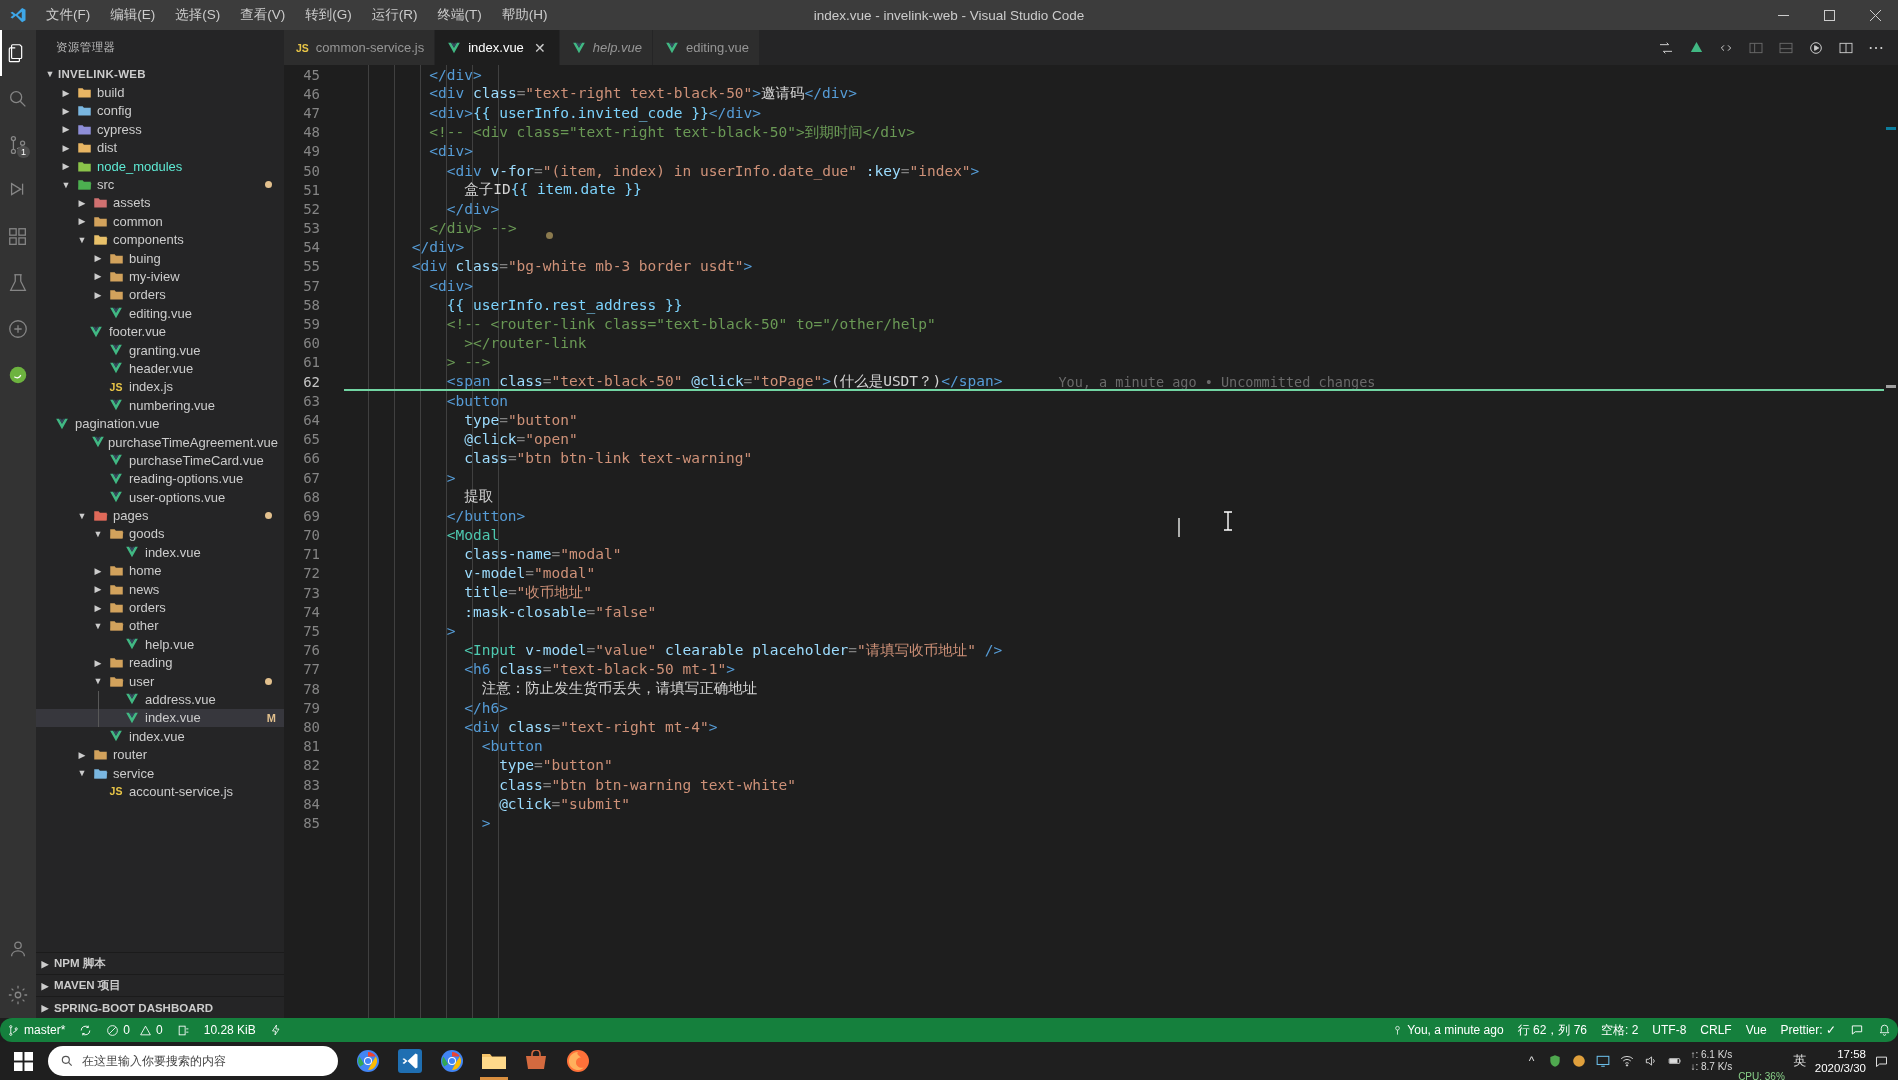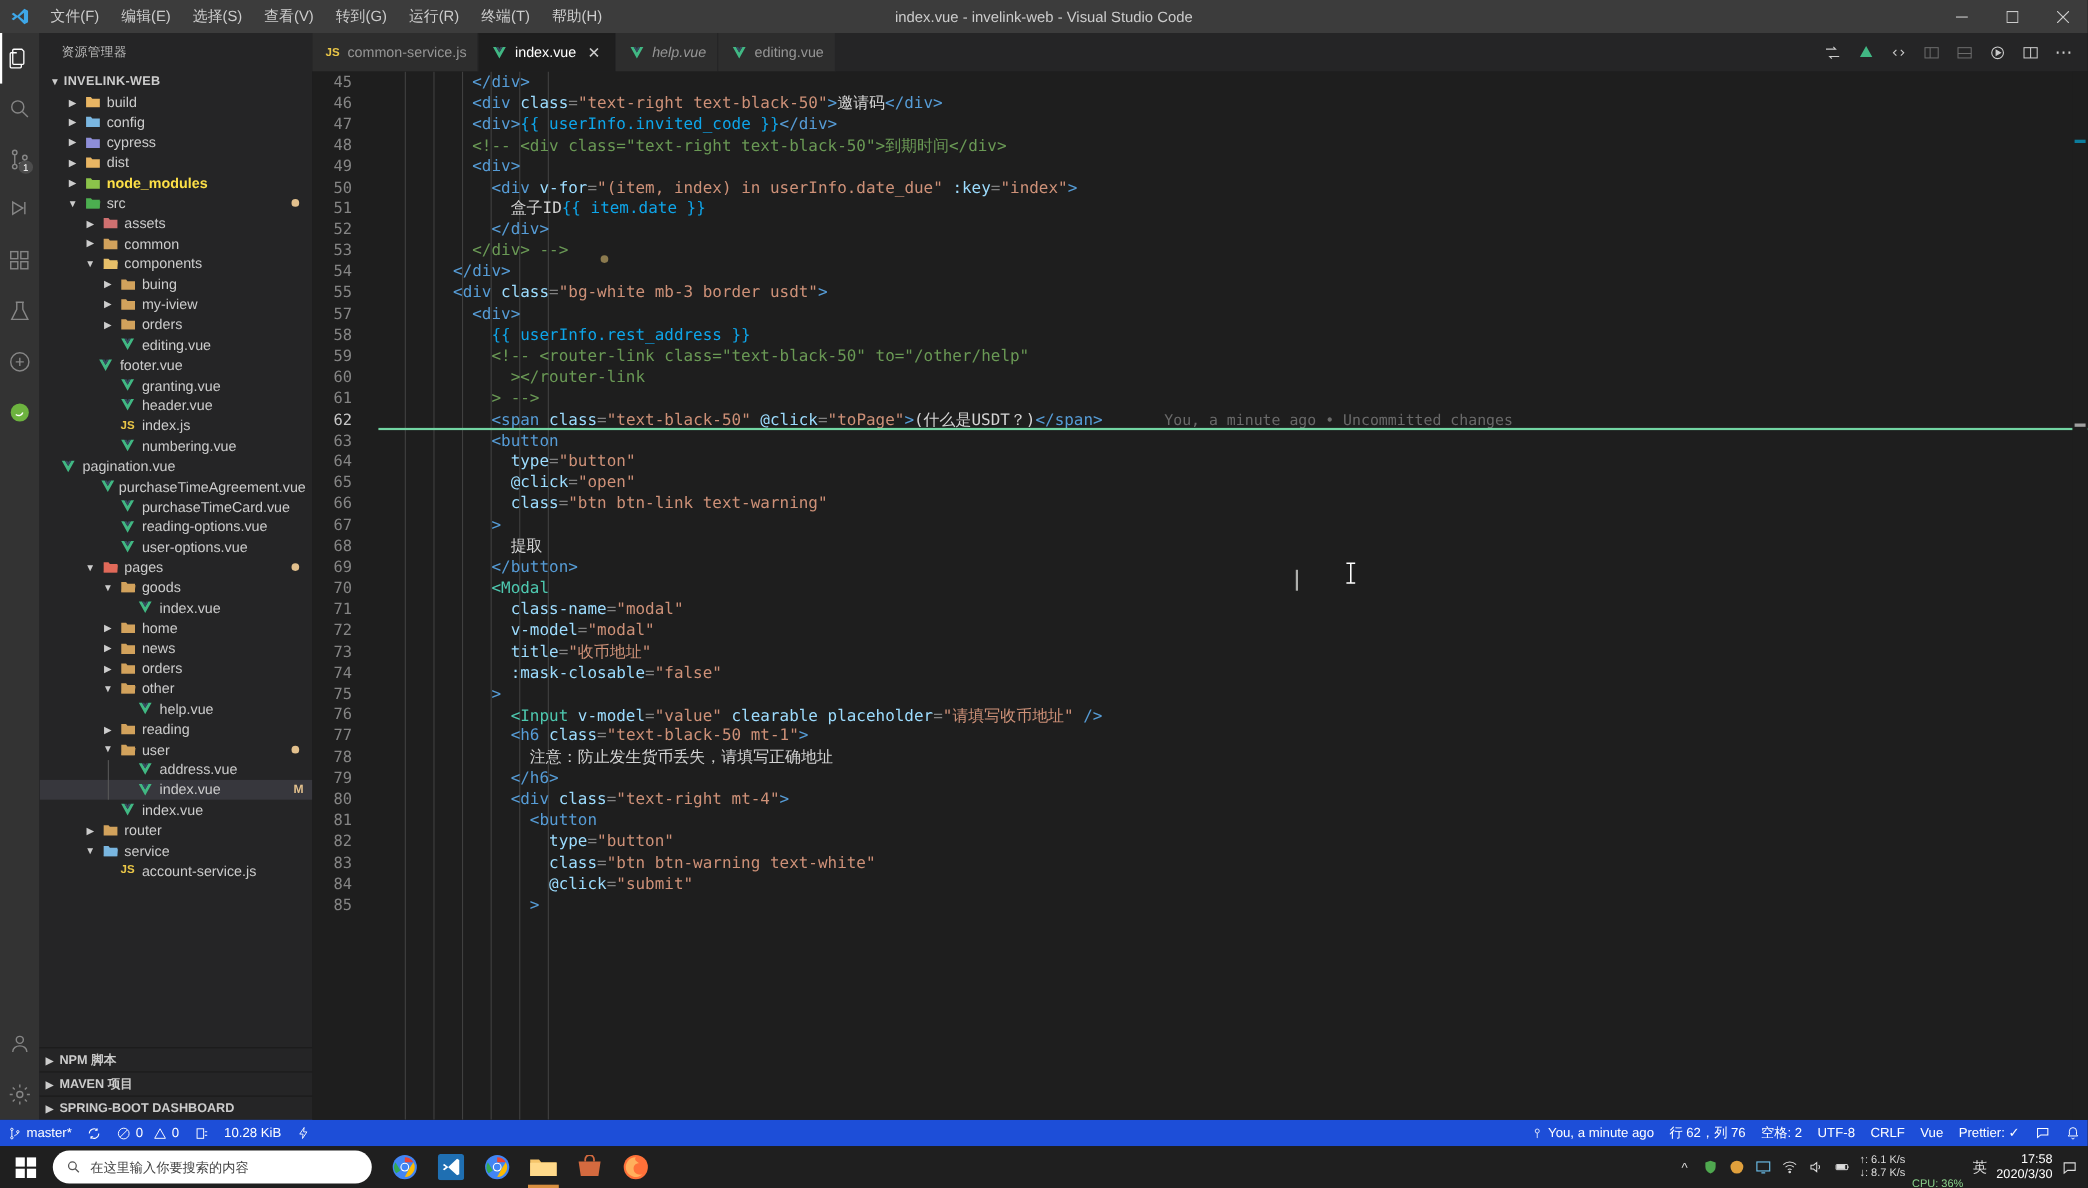--- a/index.html
+++ b/index.html
@@ -58,21 +58,21 @@
   .tree { flex: 1; overflow: hidden; position: relative; }
   .row {
     height: 18.4px; display: flex; align-items: center; font-size: 13px; color: #cccccc;
     white-space: nowrap; position: relative; padding-right: 6px;
   }
   .row.selected { background: #37373d; }
   .twisty { width: 16px; display: flex; align-items: center; justify-content: center; color: #cccccc; font-size: 9px; }
   .twisty.empty { visibility: hidden; }
   .ficon { width: 20px; display: flex; align-items: center; justify-content: center; margin-right: 3px; }
   .lbl { font-size: 13px; }
-  .lbl.dim { color: #fde047; font-weight: bold; }
+  .lbl.dim { color: #5eead4; }
   .mod-badge { position: absolute; right: 8px; font-size: 11px; color: #e2c08d; font-weight: bold; }
   .dot-badge { position: absolute; right: 12px; width: 7px; height: 7px; border-radius: 50%; background: #e2c08d; }
   .indent-guide {
     position: absolute; top: 0; bottom: 0; width: 1px; background: #585858;
   }
   .bottom-sections { flex: 0 0 auto; }
   .bottom-sec {
     height: 22px; display: flex; align-items: center; font-size: 11.5px; font-weight: bold;
     color: #cccccc; border-top: 1px solid #1b1b1b; background: #252526;
   }
@@ -114,39 +114,39 @@
   .guide { position: absolute; top: 0; bottom: 0; width: 1px; background: #404040; }
 
   
   .t-tag { color: #569cd6; }
   .t-tagname { color: #4ec9b0; }
   .t-attr { color: #9cdcfe; }
   .t-str { color: #ce9178; }
   .t-punct { color: #808080; }
   .t-txt { color: #d4d4d4; }
   .t-comment { color: #6a9955; }
-  .t-interp { color: #0ea5e9; }
+  .t-interp { color: #7dd3fc; }
   .t-blame { color: #6a6a6a; font-style: normal; }
 
   .mouse-cursor {
     position: absolute; color: #ffffff; font-size: 16px; font-family: "DejaVu Sans", sans-serif;
   }
   .text-caret {
     position: absolute; width: 2px; background: #aeafad;
   }
   .change-dot { position:absolute; width:7px; height:7px; border-radius:50%; background:#8b7a4e; }
 
   
   .overview { position: absolute; right: 0; top: 0; bottom: 0; width: 14px; background: #1e1e1e; }
   .ov-mark { position: absolute; right: 2px; width: 10px; height: 3px; }
 
   
   .statusbar {
-    height: 24px; background: #1d4ed8; display: flex; align-items: center;
-    color: #ffffff; font-size: 12px; flex: 0 0 24px;
+    height: 24px; background: #15803d; display: flex; align-items: center;
+    color: #ffffff; font-size: 12px; flex: 0 0 24px; border-radius: 12px;
   }
   .sb-item { display: flex; align-items: center; gap: 4px; padding: 0 7px; height: 24px; white-space: nowrap; }
   .sb-spacer { flex: 1; }
 
   
   .taskbar {
     height: 38px; background: #1f1f1f; display: flex; align-items: center; flex: 0 0 38px;
     position: relative;
   }
   .start-btn { width: 46px; height: 38px; display: flex; align-items: center; justify-content: center; }

